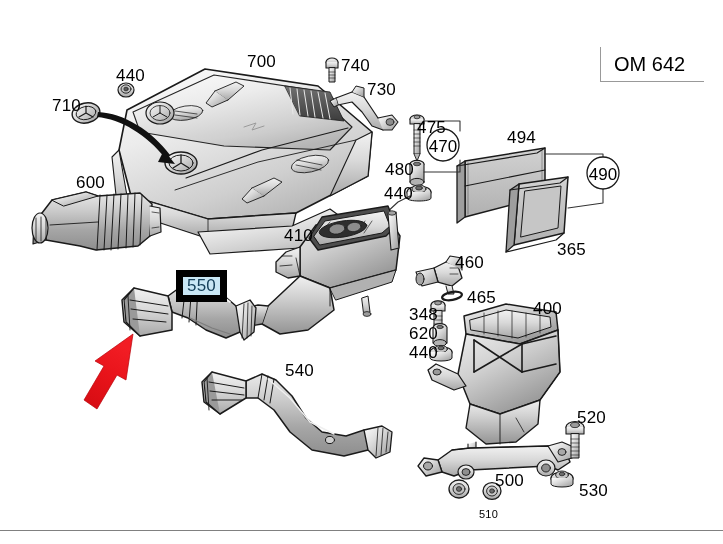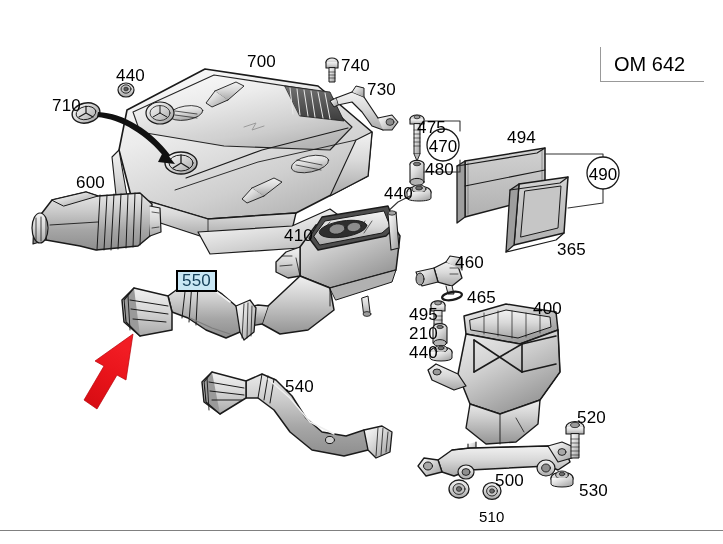--- a/index.html
+++ b/index.html
@@ -27,25 +27,25 @@
   }
   .lbl {
     position: absolute;
     font-family: "Liberation Sans", sans-serif;
     font-size: 17px;
     color: #000000;
     white-space: nowrap;
     letter-spacing: 0.2px;
   }
   .lbl-sm {
-    font-size: 15px;
+    font-size: 11px;
   }
   .lbl-hl {
     background: #c9e7f5;
-    border: 2px solid #000000;
+    border: 7px solid #000000;
     padding: 0px 4px 1px 4px;
     line-height: 17px;
     color: #16405a;
   }
   #model-box {
     position: absolute;
     left: 600px;
     top: 47px;
     width: 104px;
     height: 35px;
@@ -512,33 +512,33 @@
     </g>
   </svg>
 
   <div class="lbl" style="left:116px; top:66px;">440</div>
   <div class="lbl" style="left:247px; top:52px;">700</div>
   <div class="lbl" style="left:52px;  top:96px;">710</div>
   <div class="lbl" style="left:341px; top:56px;">740</div>
   <div class="lbl" style="left:367px; top:80px;">730</div>
   <div class="lbl" style="left:417px; top:101px;margin-top:17px;">475</div>
   <div class="lbl" style="left:507px; top:128px;">494</div>
-  <div class="lbl" style="left:385px; top:160px;margin-left:40px;">480</div>
+  <div class="lbl" style="left:385px; top:160px;">480</div>
   <div class="lbl" style="left:384px; top:184px;">440</div>
   <div class="lbl" style="left:76px;  top:173px;text-align:right;">600</div>
   <div class="lbl" style="left:284px; top:226px;text-align:center;">410</div>
   <div class="lbl" style="left:557px; top:240px;">365</div>
   <div class="lbl" style="left:455px; top:253px;">460</div>
   <div class="lbl lbl-hl" style="left:176px; top:270px;">550</div>
   <div class="lbl" style="left:467px; top:288px;">465</div>
-  <div class="lbl" style="left:409px; top:305px;">495</div>
+  <div class="lbl" style="left:409px; top:305px;">348</div>
   <div class="lbl" style="left:533px; top:299px;">400</div>
-  <div class="lbl" style="left:409px; top:324px;">210</div>
+  <div class="lbl" style="left:409px; top:324px;">620</div>
   <div class="lbl" style="left:409px; top:343px;">440</div>
-  <div class="lbl" style="left:285px; top:377px;">540</div>
+  <div class="lbl" style="left:285px; top:361px;">540</div>
   <div class="lbl" style="left:577px; top:408px;">520</div>
   <div class="lbl" style="left:495px; top:443px;margin-top:28px;">500</div>
   <div class="lbl" style="left:579px; top:481px;">530</div>
   <div class="lbl lbl-sm" style="left:479px; top:508px;">510</div>
 
   <div id="model-box">
     <span>OM 642</span>
   </div>
 
   <div id="bottom-rule"></div>

